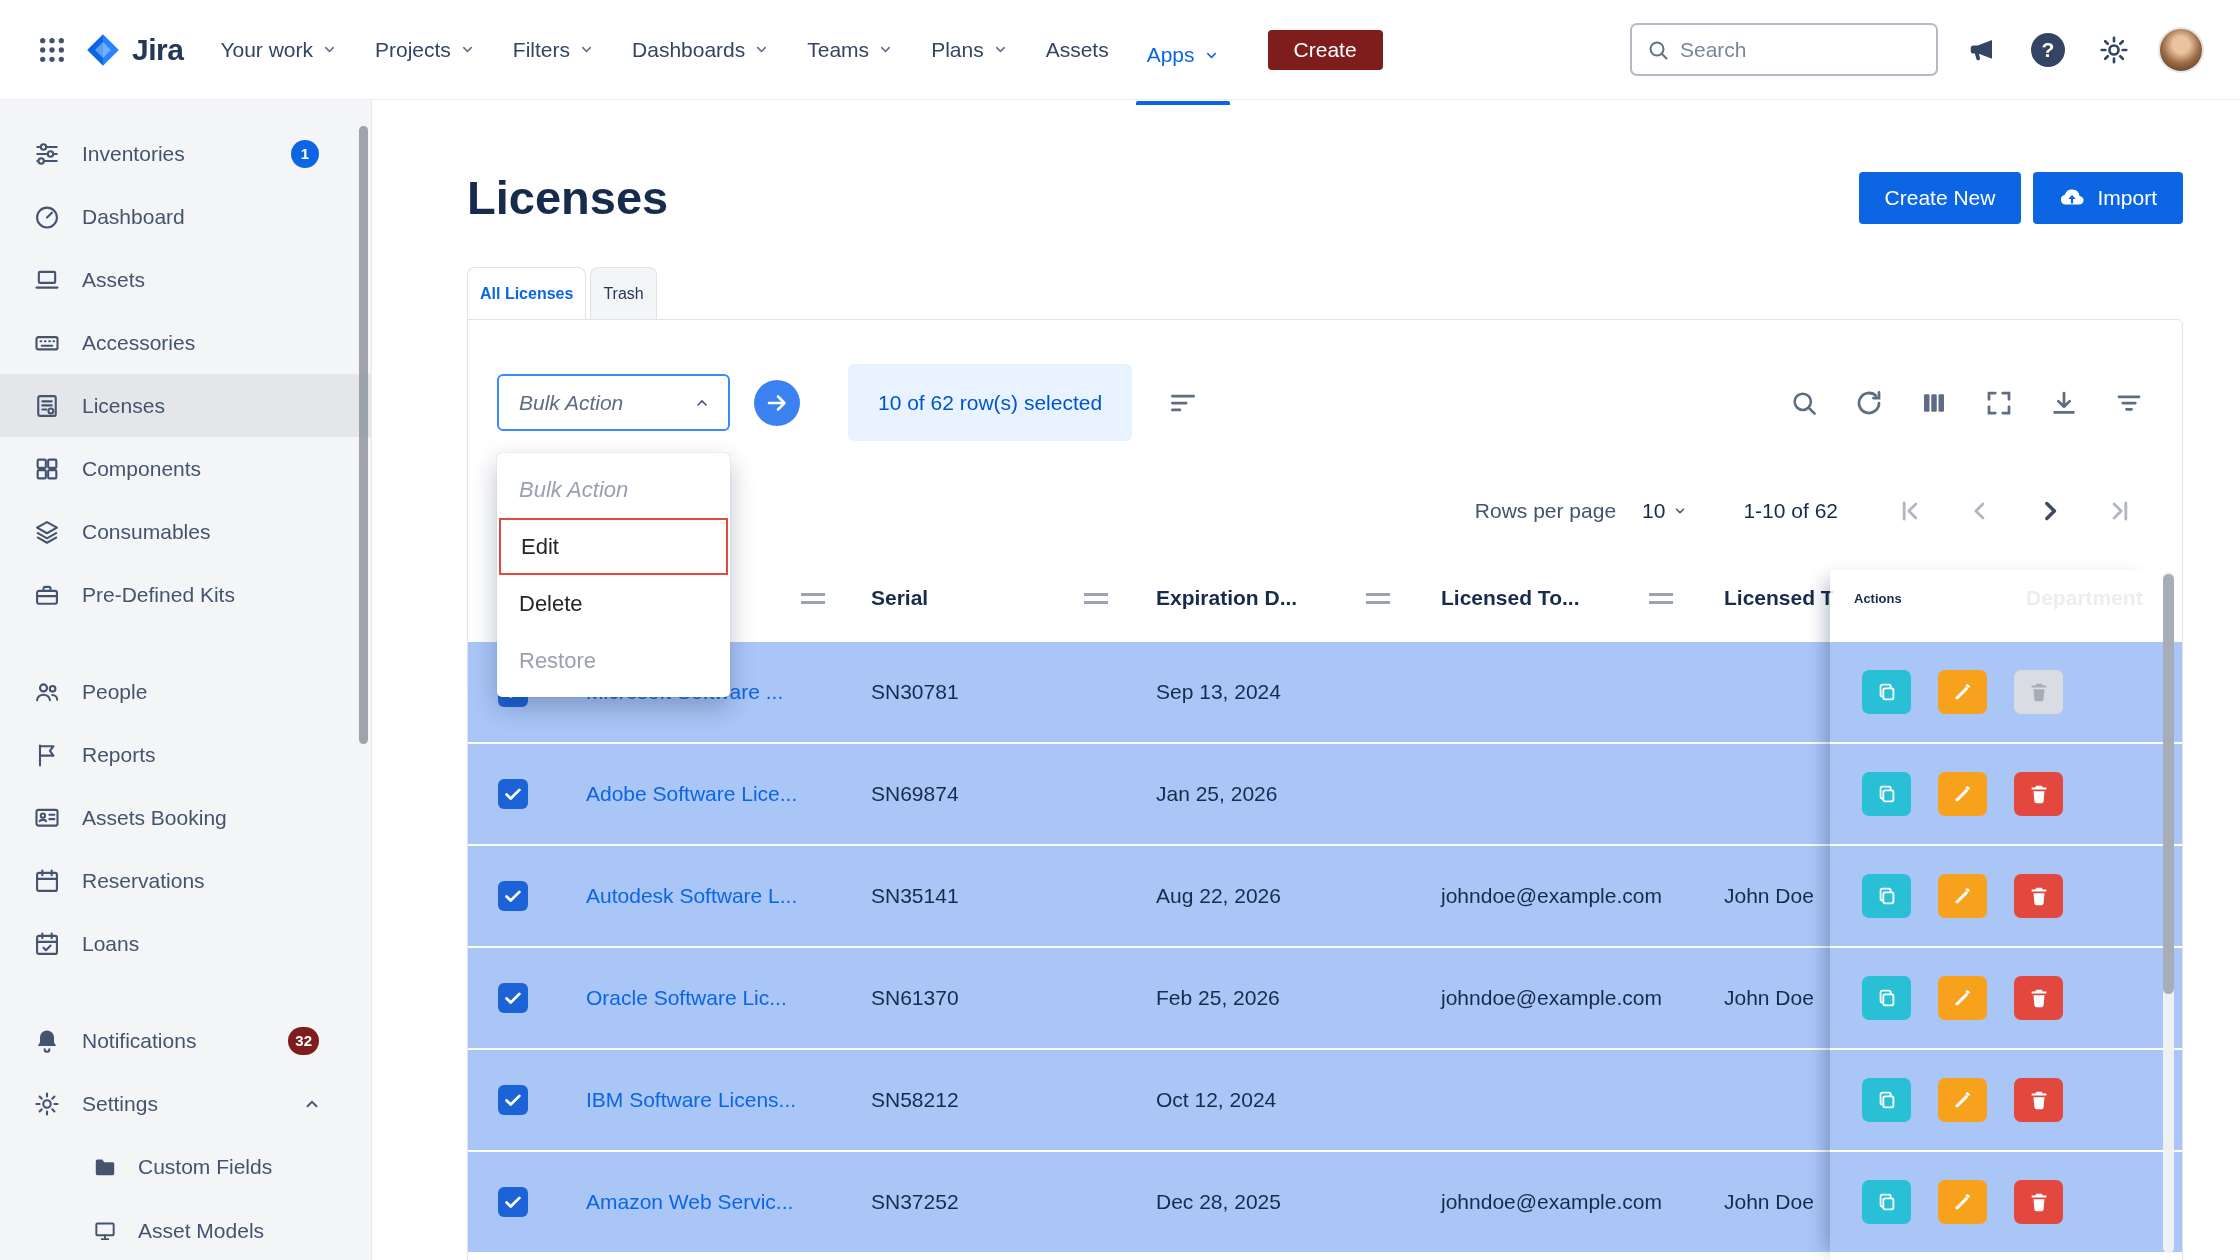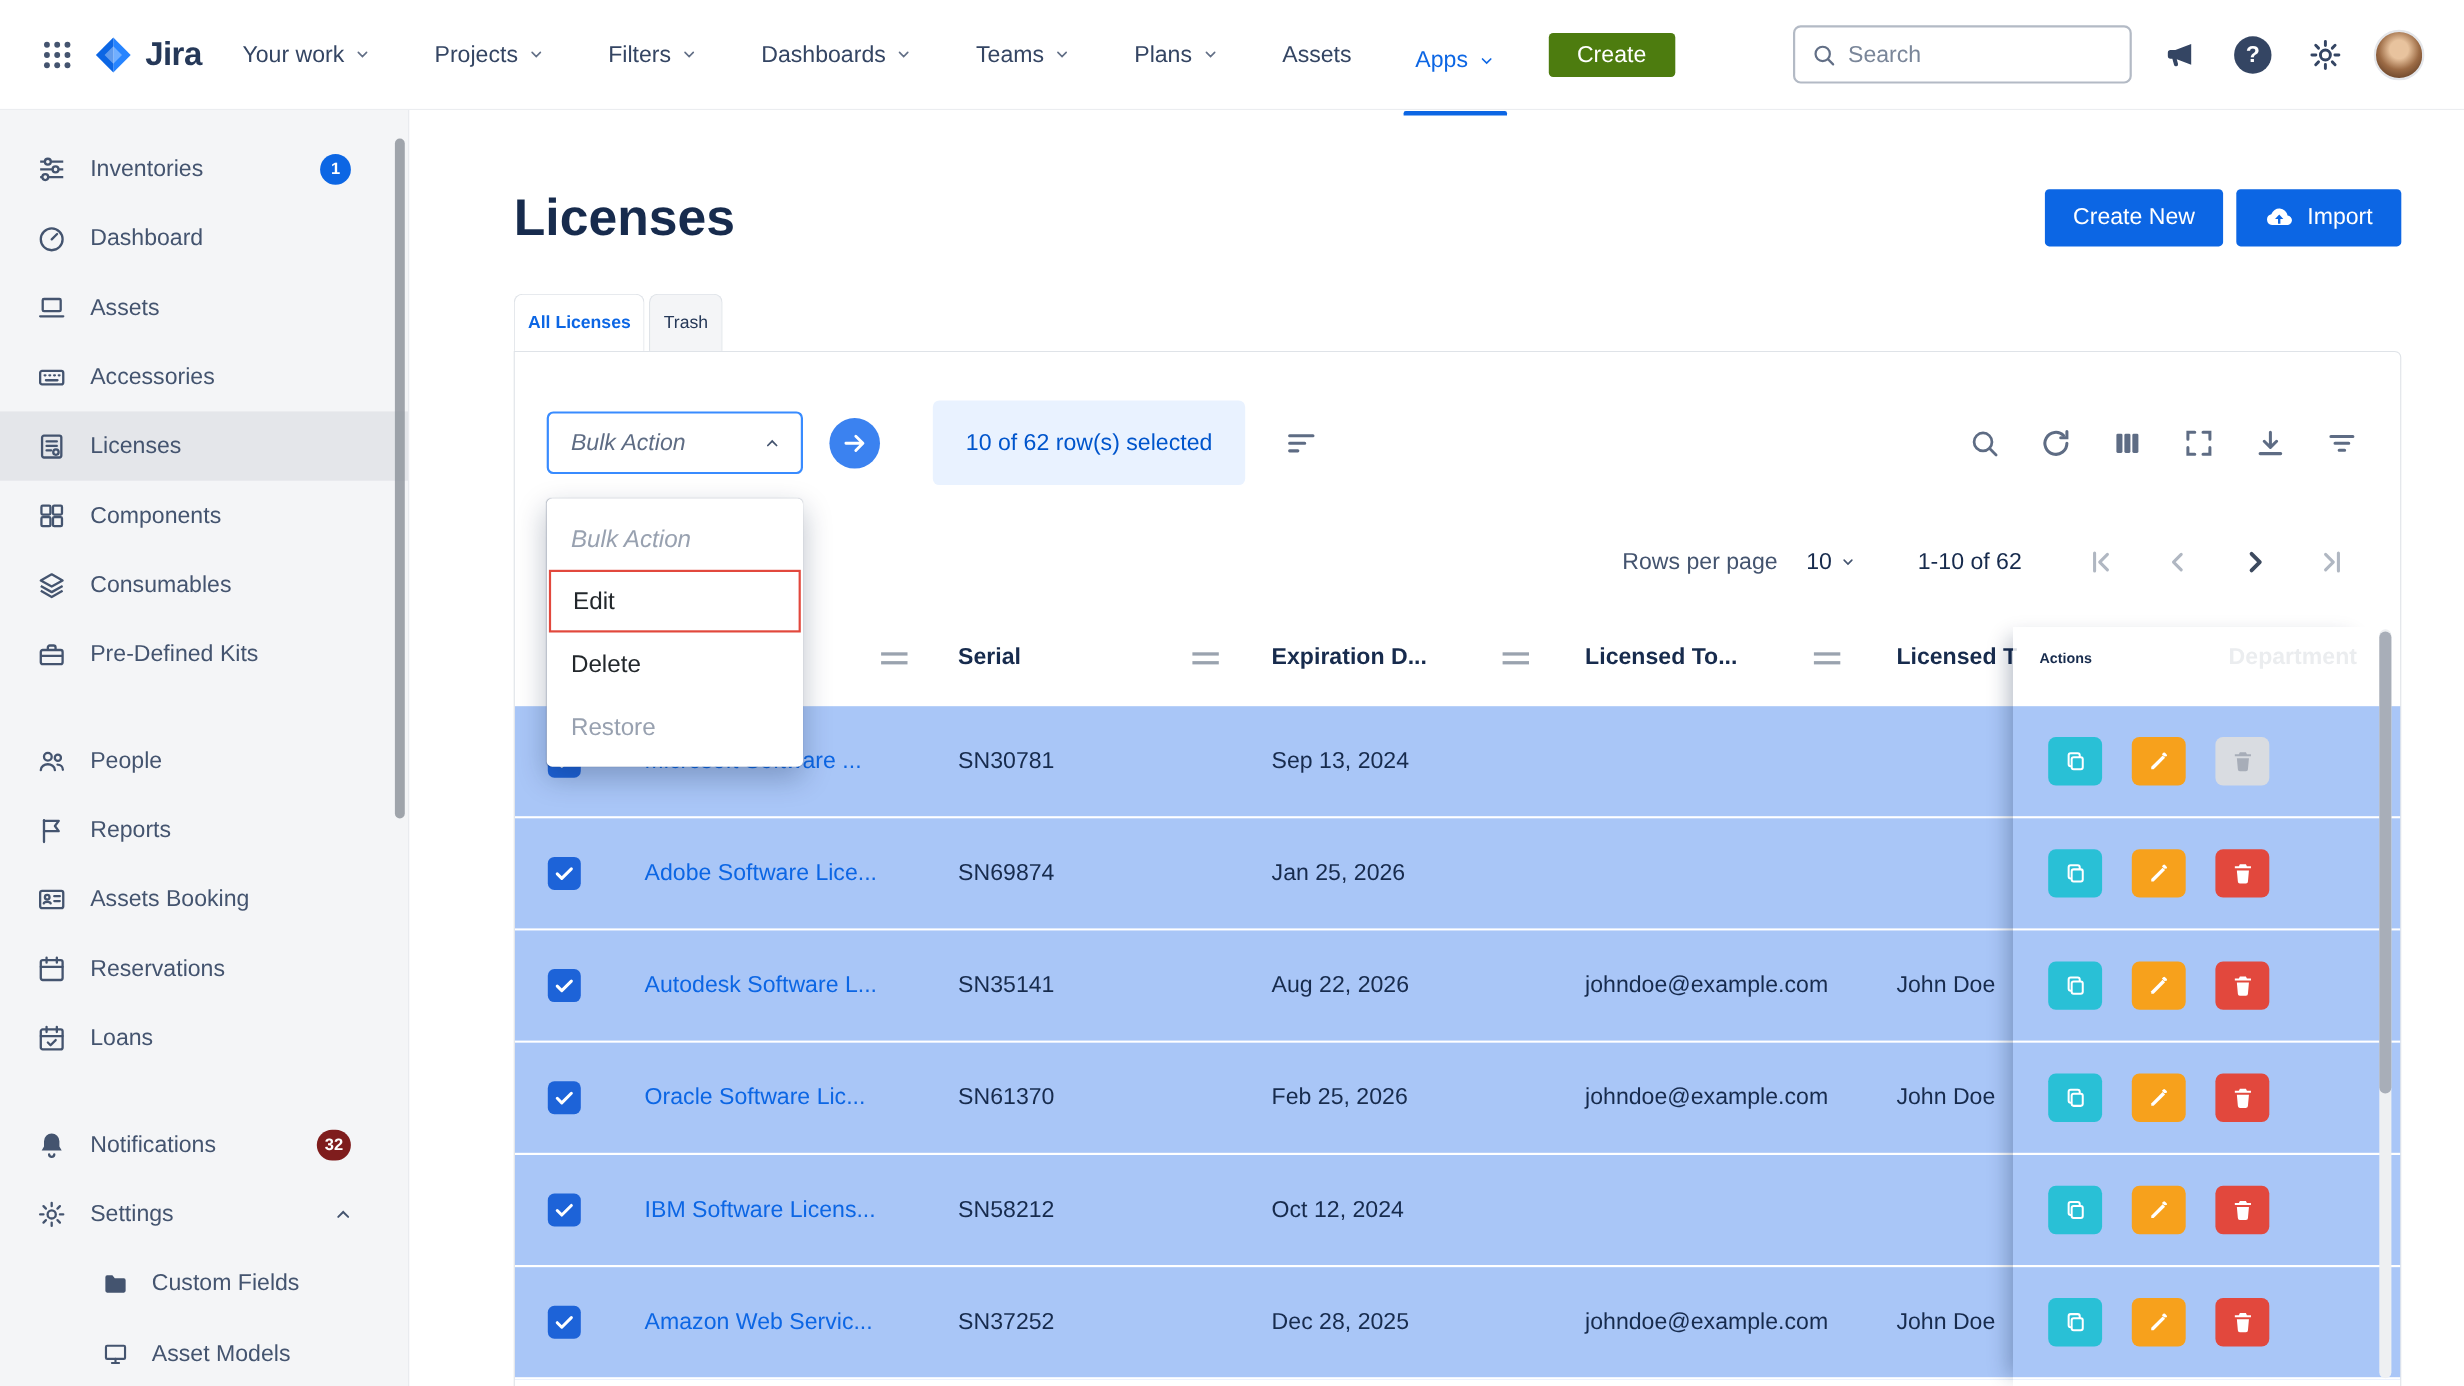--- a/index.html
+++ b/index.html
@@ -5,27 +5,27 @@
   * { margin:0; padding:0; box-sizing:border-box; }
   html,body { width:2240px; height:1260px; font-family:"Liberation Sans",sans-serif; background:#fff; overflow:hidden; }
   #app { position:relative; width:2240px; height:1260px; background:#fff; }
 
   
   .topnav { position:absolute; left:0; top:0; width:2240px; height:100px; background:#fff; border-bottom:1px solid #ebedf0; display:flex; align-items:center; z-index:100; }
   .nav-left { display:flex; align-items:center; height:100%; padding-left:30px; }
   .appswitcher { width:44px; height:44px; display:flex; align-items:center; justify-content:center; border-radius:6px; cursor:pointer; }
   .logo { display:flex; align-items:center; gap:10px; margin:0 18px 0 10px; }
   .logo-text { font-size:30px; font-weight:bold; color:#253858; letter-spacing:-0.5px; }
-  .nav-menu { display:flex; align-items:center; height:100%;gap:20px; }
+  .nav-menu { display:flex; align-items:center; height:100%; }
   .nav-item { position:relative; height:100%; display:flex; align-items:center; gap:9px; padding:0 19px; font-size:21px; font-weight:500; color:#344563; cursor:pointer; }
   .nav-item .caret { color:#626f86; display:flex; }
   .nav-item.active { color:#0c66e4;margin-top:11px; }
   .nav-item.active .caret { color:#0c66e4; }
   .nav-item.active::after { content:""; position:absolute; left:8px; right:8px; bottom:0; height:4px; background:#0c66e4; border-radius:2px 2px 0 0; }
-  .create-btn { margin-left:30px; height:40px; padding:0 26px; background:#4d7c0f; color:#fff; font-size:21px; font-weight:500; border:none; border-radius:4px; cursor:pointer; }
+  .create-btn { margin-left:30px; height:40px; padding:0 26px; background:#7f1d1d; color:#fff; font-size:21px; font-weight:500; border:none; border-radius:4px; cursor:pointer; }
   .nav-right { margin-left:auto; display:flex; align-items:center; gap:22px; padding-right:36px; }
   .nav-search { width:308px; height:53px; border:2px solid #b3bac5; border-radius:7px; display:flex; align-items:center; padding:0 14px; gap:10px; background:#fff; }
   .nav-search input { border:none; outline:none; font-size:21px; color:#44546f; width:220px; font-family:"Liberation Sans",sans-serif; background:transparent; }
   .nav-search input::placeholder { color:#7a8699; }
   .nav-icon-btn { width:44px; height:44px; display:flex; align-items:center; justify-content:center; cursor:pointer; border-radius:50%; }
   .help-badge { width:34px; height:34px; border-radius:50%; background:#344563; color:#fff; font-size:21px; font-weight:bold; display:flex; align-items:center; justify-content:center; }
   .avatar { width:46px; height:46px; border-radius:50%; background:radial-gradient(circle at 50% 38%, #e8c39e 25%, #9c6b45 55%, #4a2c18 100%); border:2px solid #e4e6ea; cursor:pointer; }
 
   
   .sidebar { position:absolute; left:0; top:100px; width:372px; bottom:0; background:#f4f5f7; border-right:1px solid #e8eaee; padding-top:22px; overflow:hidden; z-index:50; }

